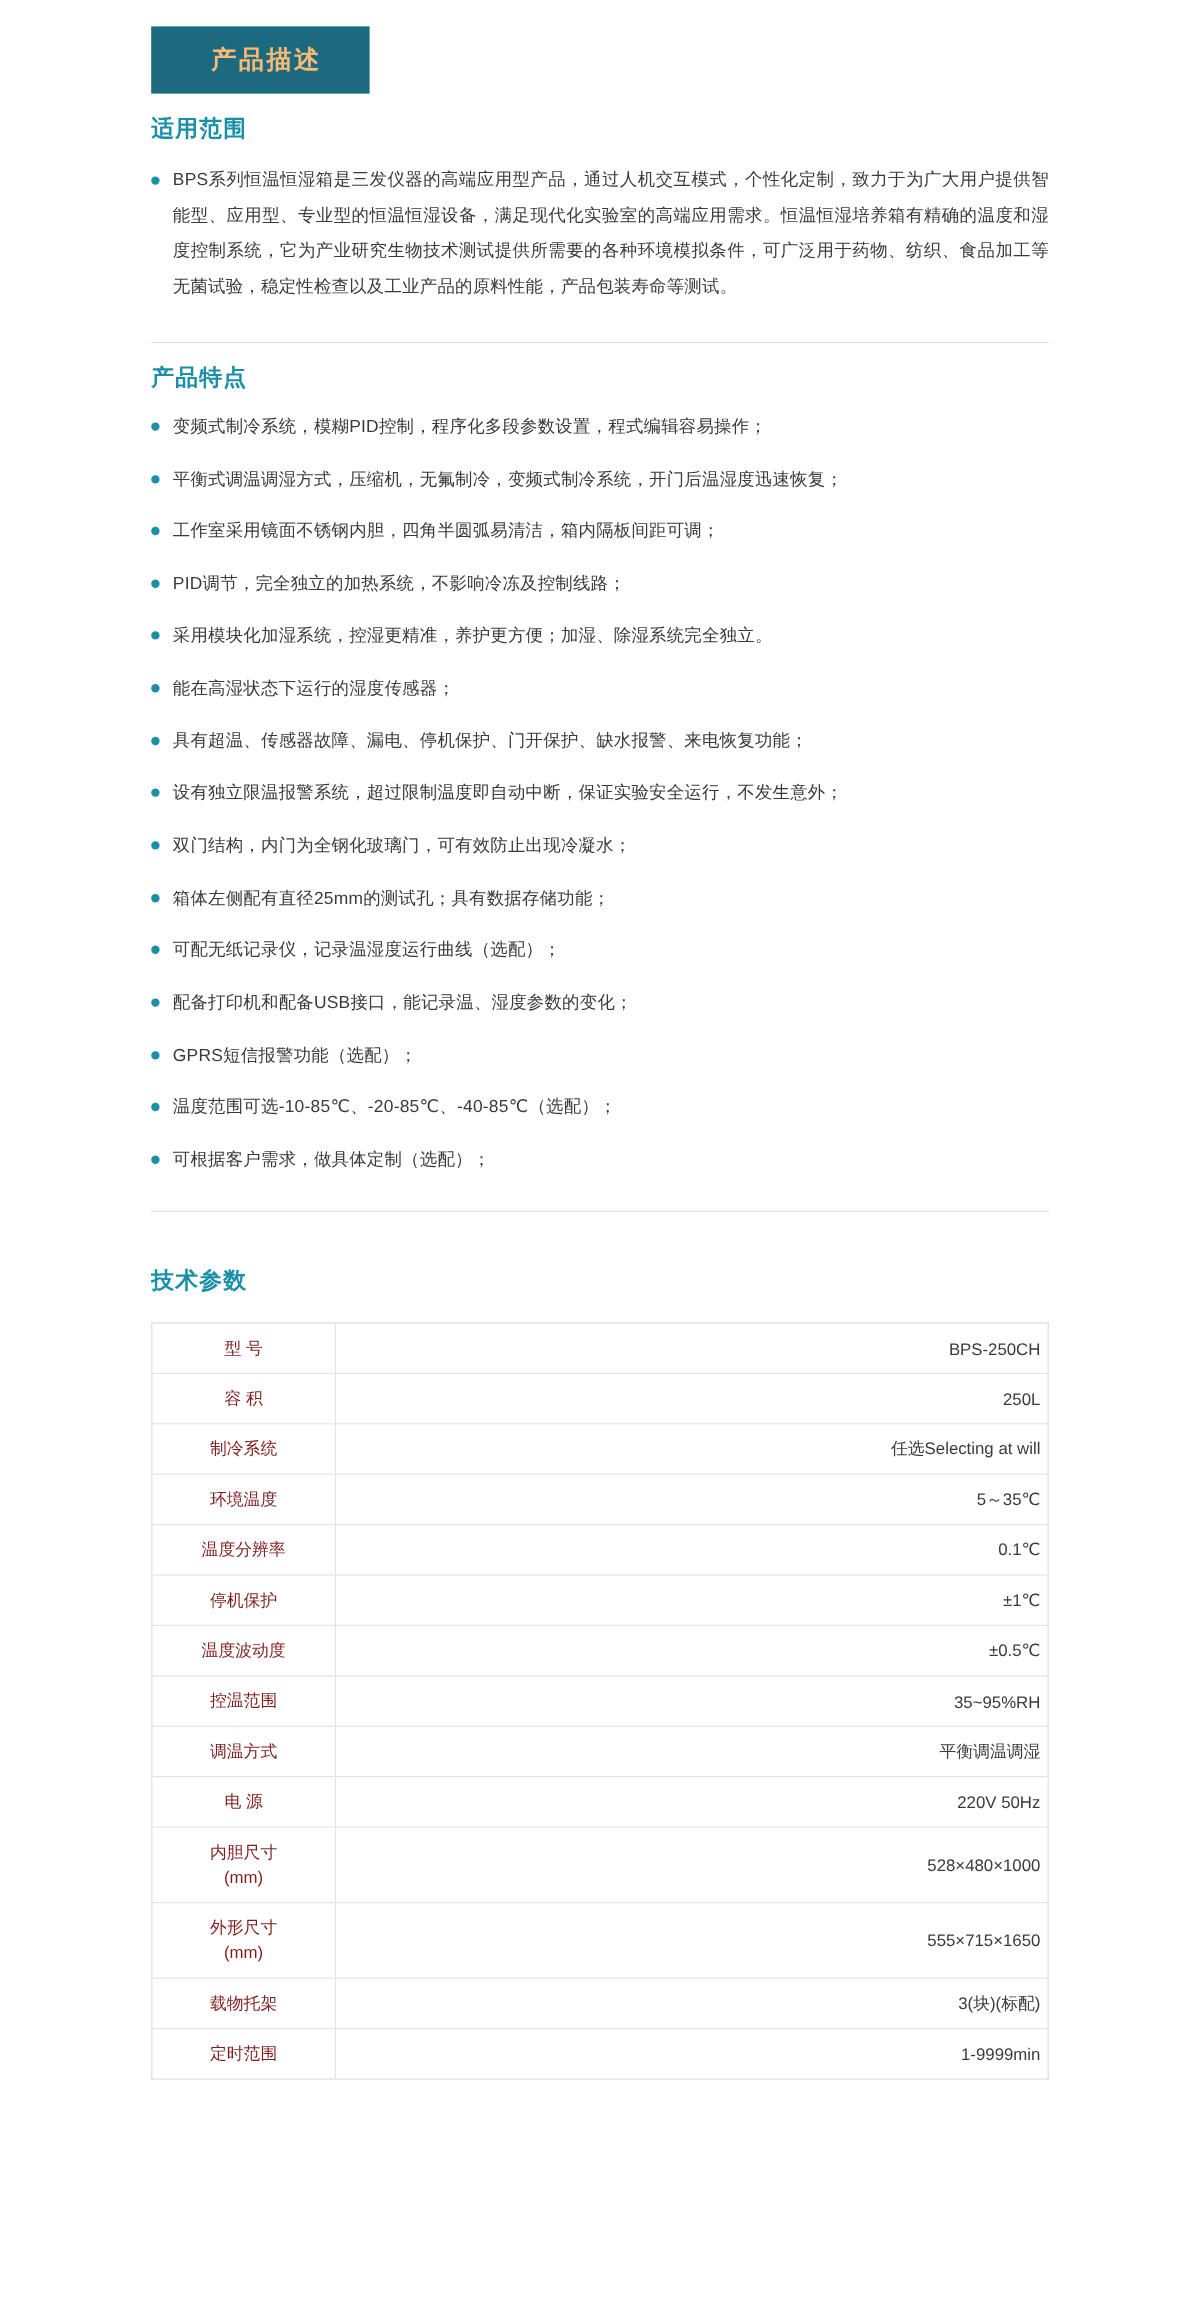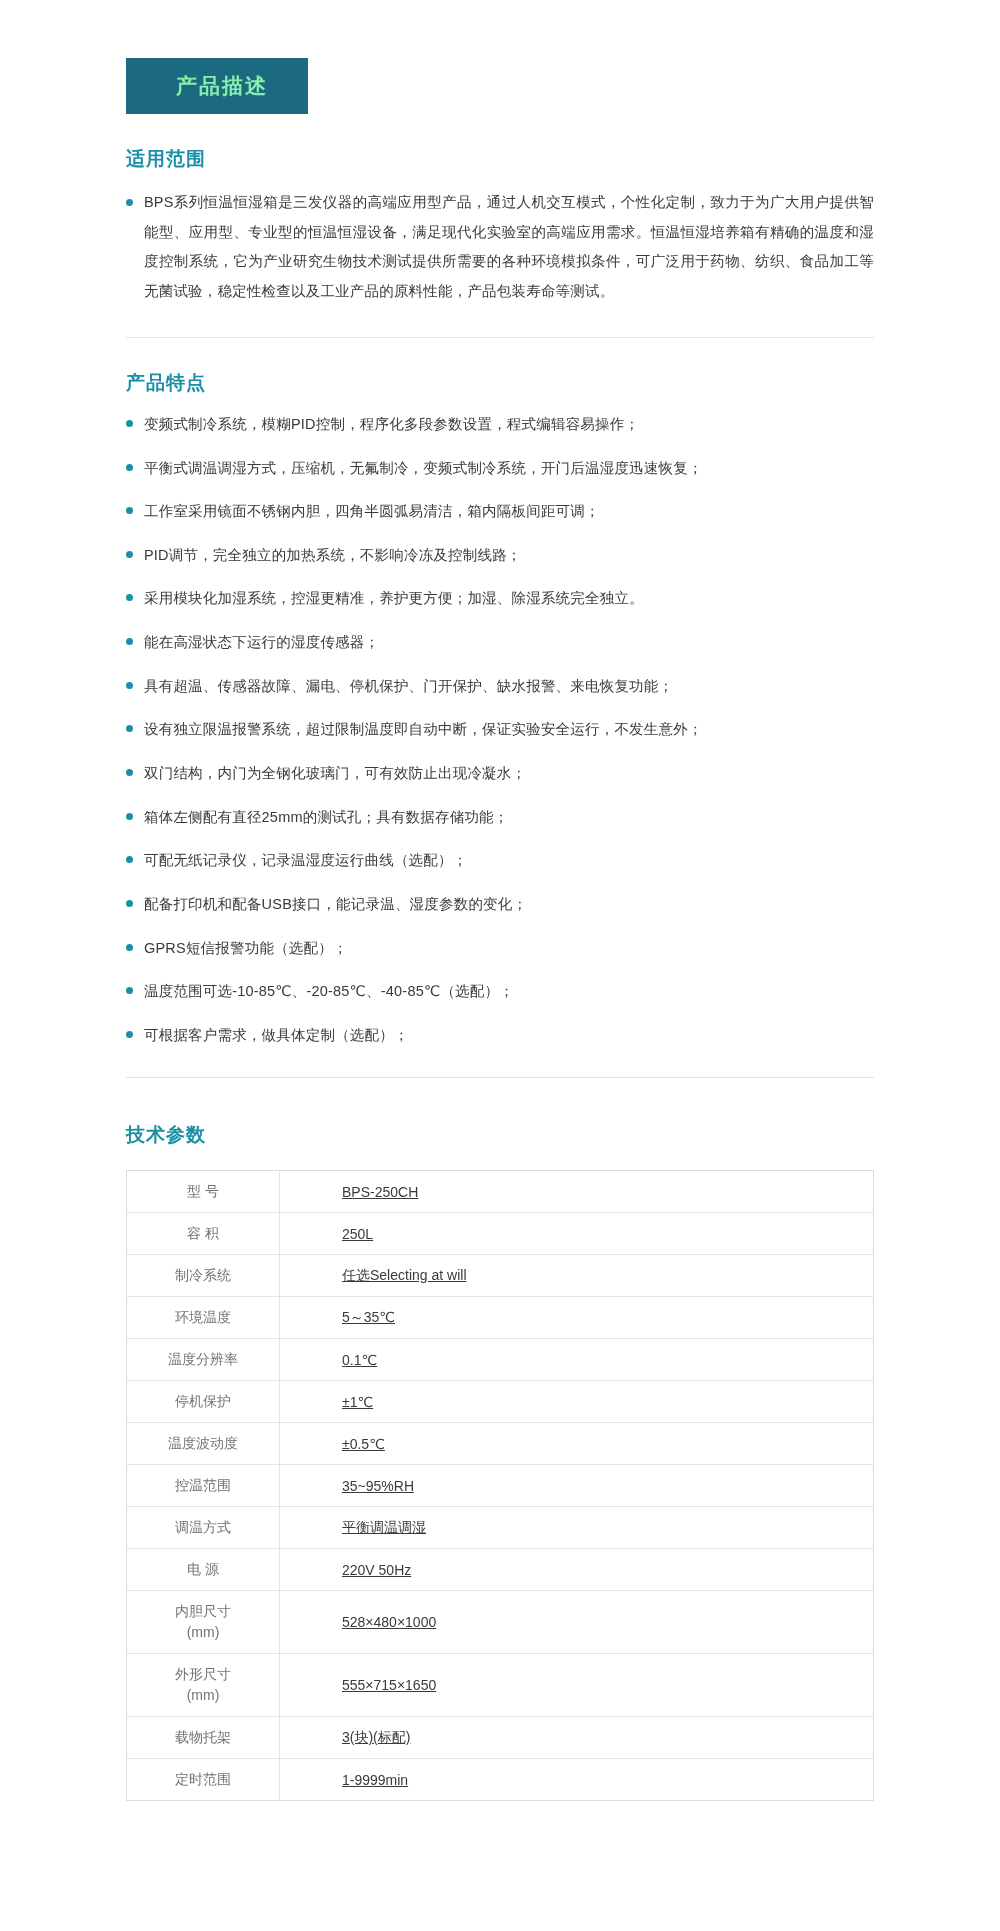--- a/index.html
+++ b/index.html
@@ -22,37 +22,36 @@
   }
   .content {
     margin-left: 126px;
     margin-right: 126px;
   }
 
   
   .banner {
     display: inline-block;
     background: #1b6a80;
-    color: #86efac;
+    color: #fdba74;
     font-size: 21px;
     font-weight: bold;
     letter-spacing: 2px;
     padding: 14px 40px 14px 50px;
     min-width: 133px;
     box-sizing: border-box;
-    margin-top: 36px;
   }
 
   
   .section-title {
     color: #1b8fa8;
     font-size: 19px;
     font-weight: bold;
     letter-spacing: 1px;
-    margin-top: 32px;
+    margin-top: 16px;
     margin-bottom: 16px;
   }
   .section-title.tech {
     margin-top: 44px;
     margin-bottom: 22px;
   }
 
   
   .para-block {
     position: relative;
@@ -120,28 +119,27 @@
     border-bottom: none;
   }
   .spec-table td {
     padding: 10px 6px;
     vertical-align: middle;
   }
   .spec-table td.label {
     width: 140px;
     text-align: center;
     border-right: 1px solid #e4e4e4;
-    color: #737373;
+    color: #7f1d1d;
     line-height: 1.5;
   }
   .spec-table td.value {
     padding-left: 62px;
-    text-align: left;
-    color: #3a3a3a;
-    text-decoration: underline;
+    text-align: right;
+    color: #3a3a3a;
   }
   .bottom-pad {
     height: 40px;
   }
 </style>
 </head>
 <body>
 
 <div class="page">
   <div class="content">

